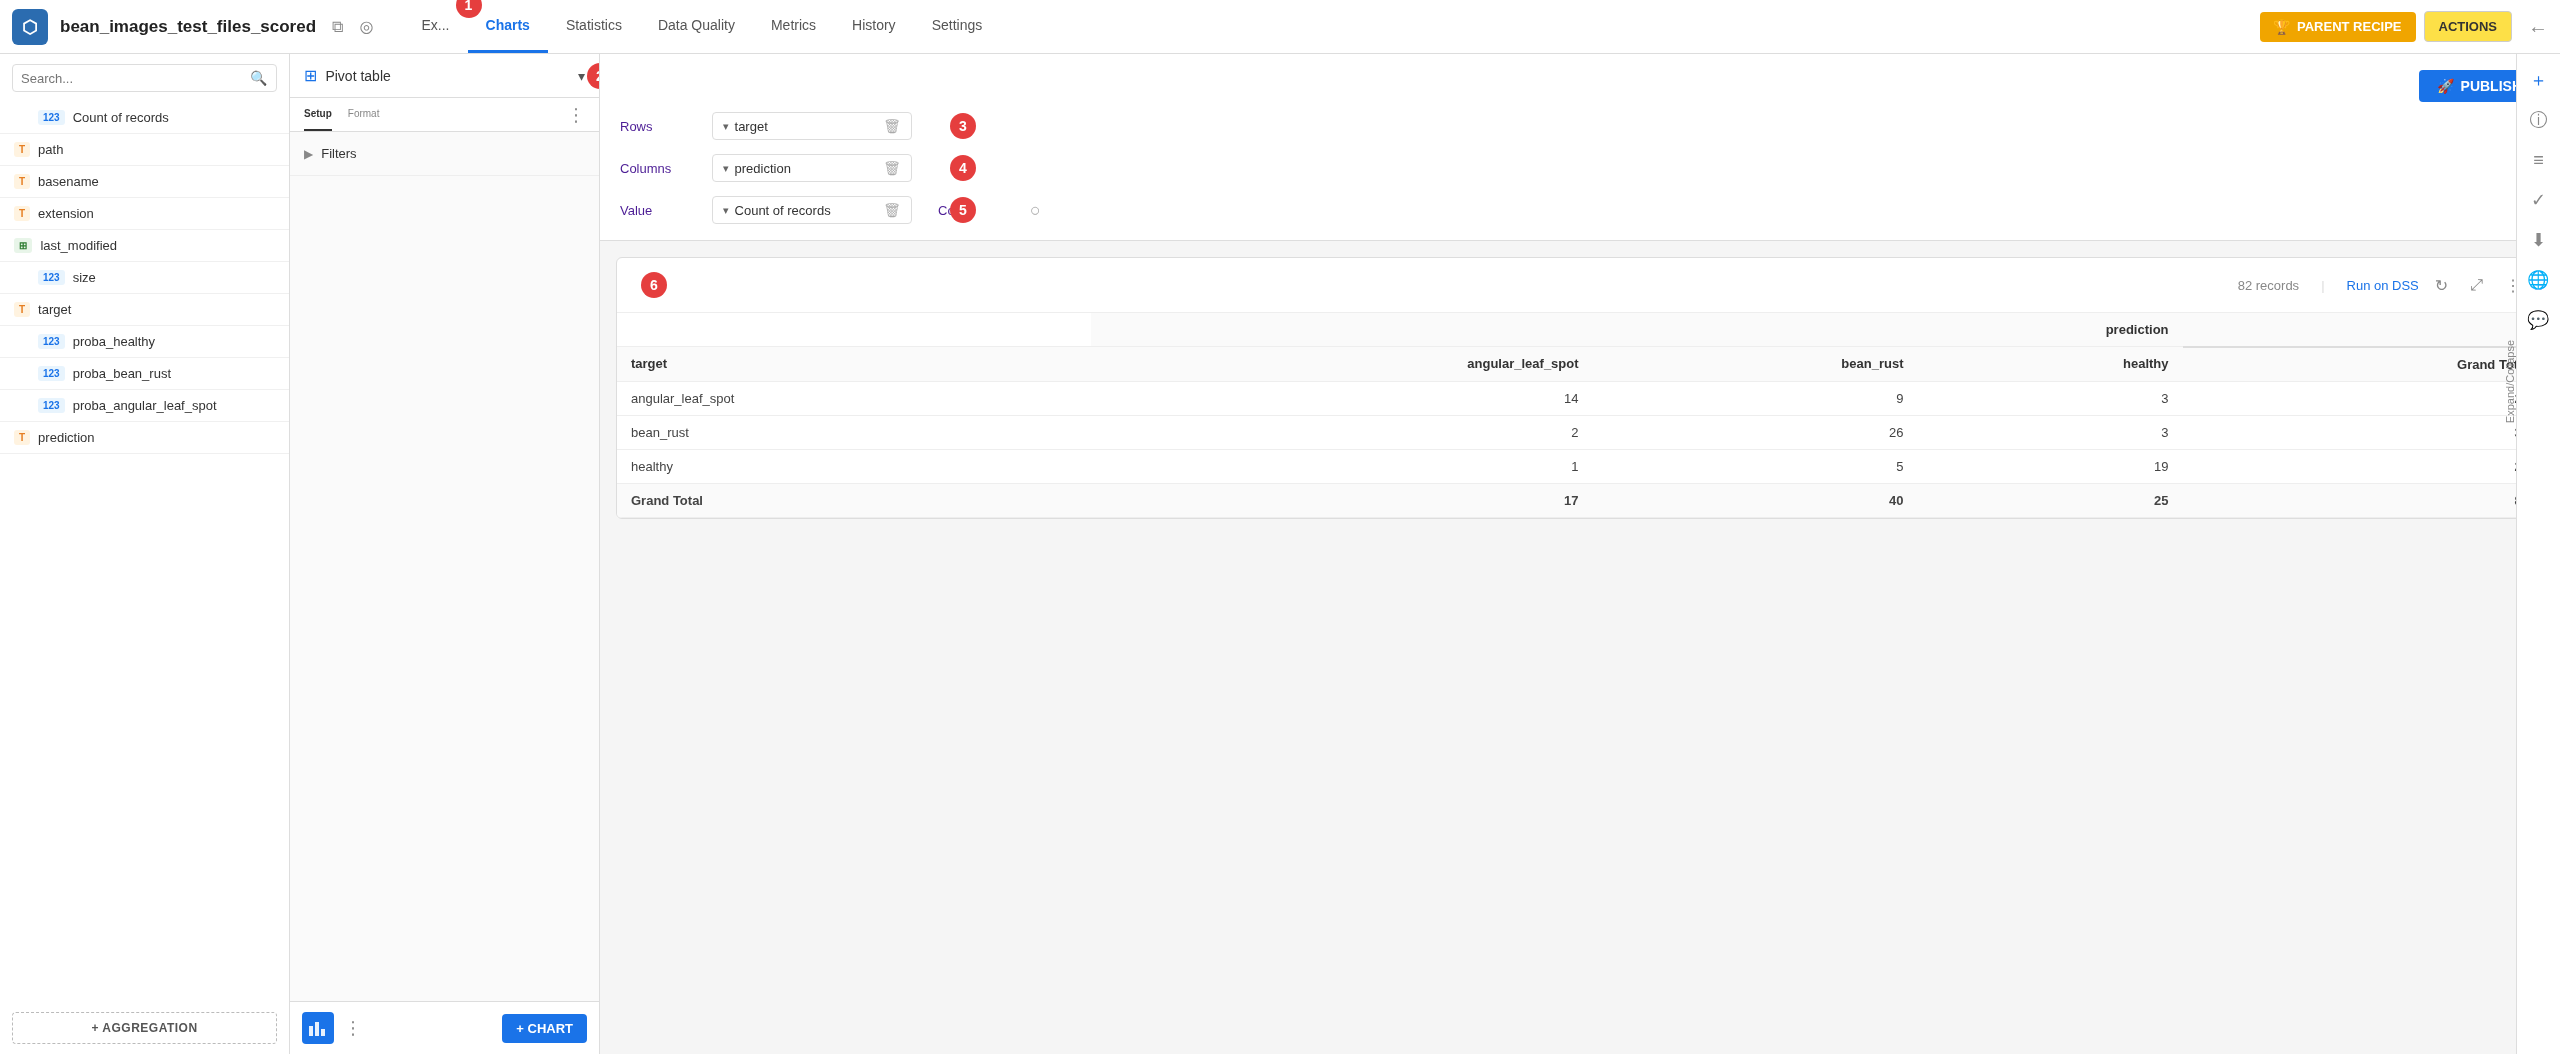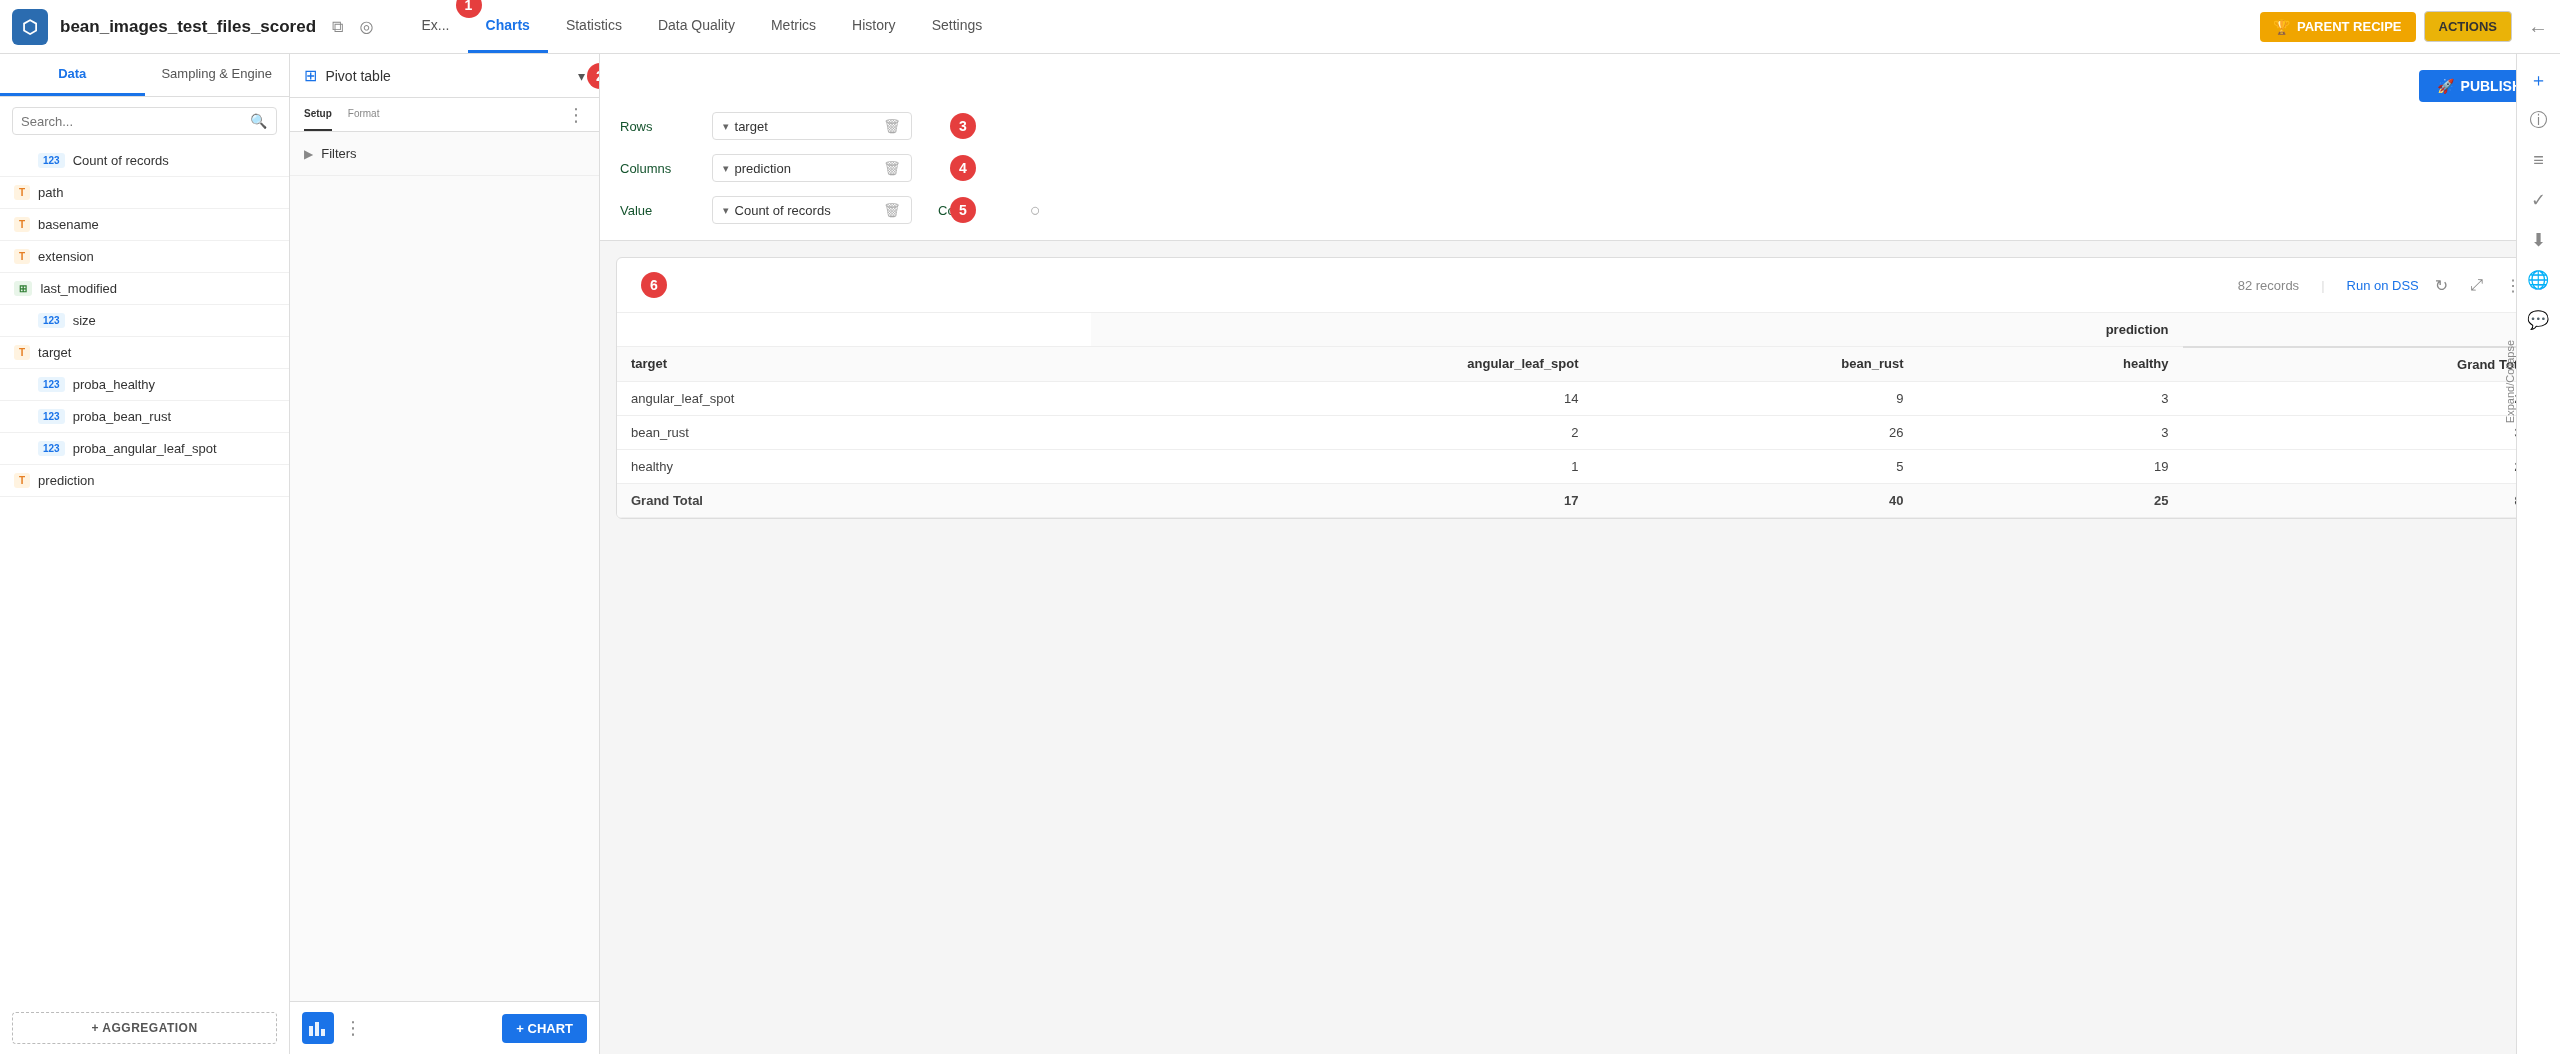--- a/index.html
+++ b/index.html
@@ -36,21 +36,21 @@
     }
     .topbar-right {
       margin-left: auto; display: flex; align-items: center; gap: 8px;
     }
     .btn-parent-recipe {
       background: #f0a500; color: #fff; border: none; border-radius: 4px;
       padding: 7px 14px; font-size: 13px; font-weight: 600; cursor: pointer;
       display: flex; align-items: center; gap: 6px;
     }
     .btn-actions {
-      background: #eab308; color: #333; border: 1.5px solid #ccc; border-radius: 4px;
+      background: #fde047; color: #333; border: 1.5px solid #ccc; border-radius: 4px;
       padding: 7px 14px; font-size: 13px; font-weight: 600; cursor: pointer;
     }
     .topbar-back {
       background: none; border: none; cursor: pointer; color: #888; font-size: 20px; margin-left: 8px;
     }
 
     
     .main-layout {
       display: flex; height: calc(100vh - 54px);
     }
@@ -173,21 +173,21 @@
 
     
     .chart-config {
       background: #fff; border-bottom: 1px solid #ddd; padding: 16px 20px;
       display: flex; flex-direction: column; gap: 14px;
     }
     .config-row {
       display: flex; align-items: center; gap: 12px;
     }
     .config-label {
-      width: 80px; font-size: 13px; color: #14532d; font-weight: 500;
+      width: 80px; font-size: 13px; color: #4c1d95; font-weight: 500;
     }
     .config-pill {
       display: flex; align-items: center; gap: 6px;
       border: 1px solid #ddd; border-radius: 4px; padding: 5px 10px;
       background: #fff; min-width: 200px; cursor: pointer;
     }
     .config-pill-text { font-size: 13px; color: #333; flex: 1; }
     .config-pill-del { color: #aaa; cursor: pointer; font-size: 14px; }
     .config-pill-chevron { color: #666; font-size: 11px; }
     .color-icon { font-size: 18px; color: #aaa; }
@@ -304,28 +304,20 @@
     <button class="btn-actions">
       <span>ACTIONS</span>
     </button>
     <button class="topbar-back">←</button>
   </div>
 </div>
 
 <div class="main-layout">
 
   <div class="left-panel">
-    <div class="left-tabs">
-      <div class="left-tab active">
-        <span>Data</span>
-      </div>
-      <div class="left-tab">
-        <span>Sampling &amp; Engine</span>
-      </div>
-    </div>
 
     <div class="search-box">
       <input class="search-input" type="text" placeholder="Search..." style="">
       <span class="search-icon">🔍</span>
     </div>
 
     <div class="field-list">
 
       <div class="field-item">
         <span class="field-badge badge-123">123</span>

